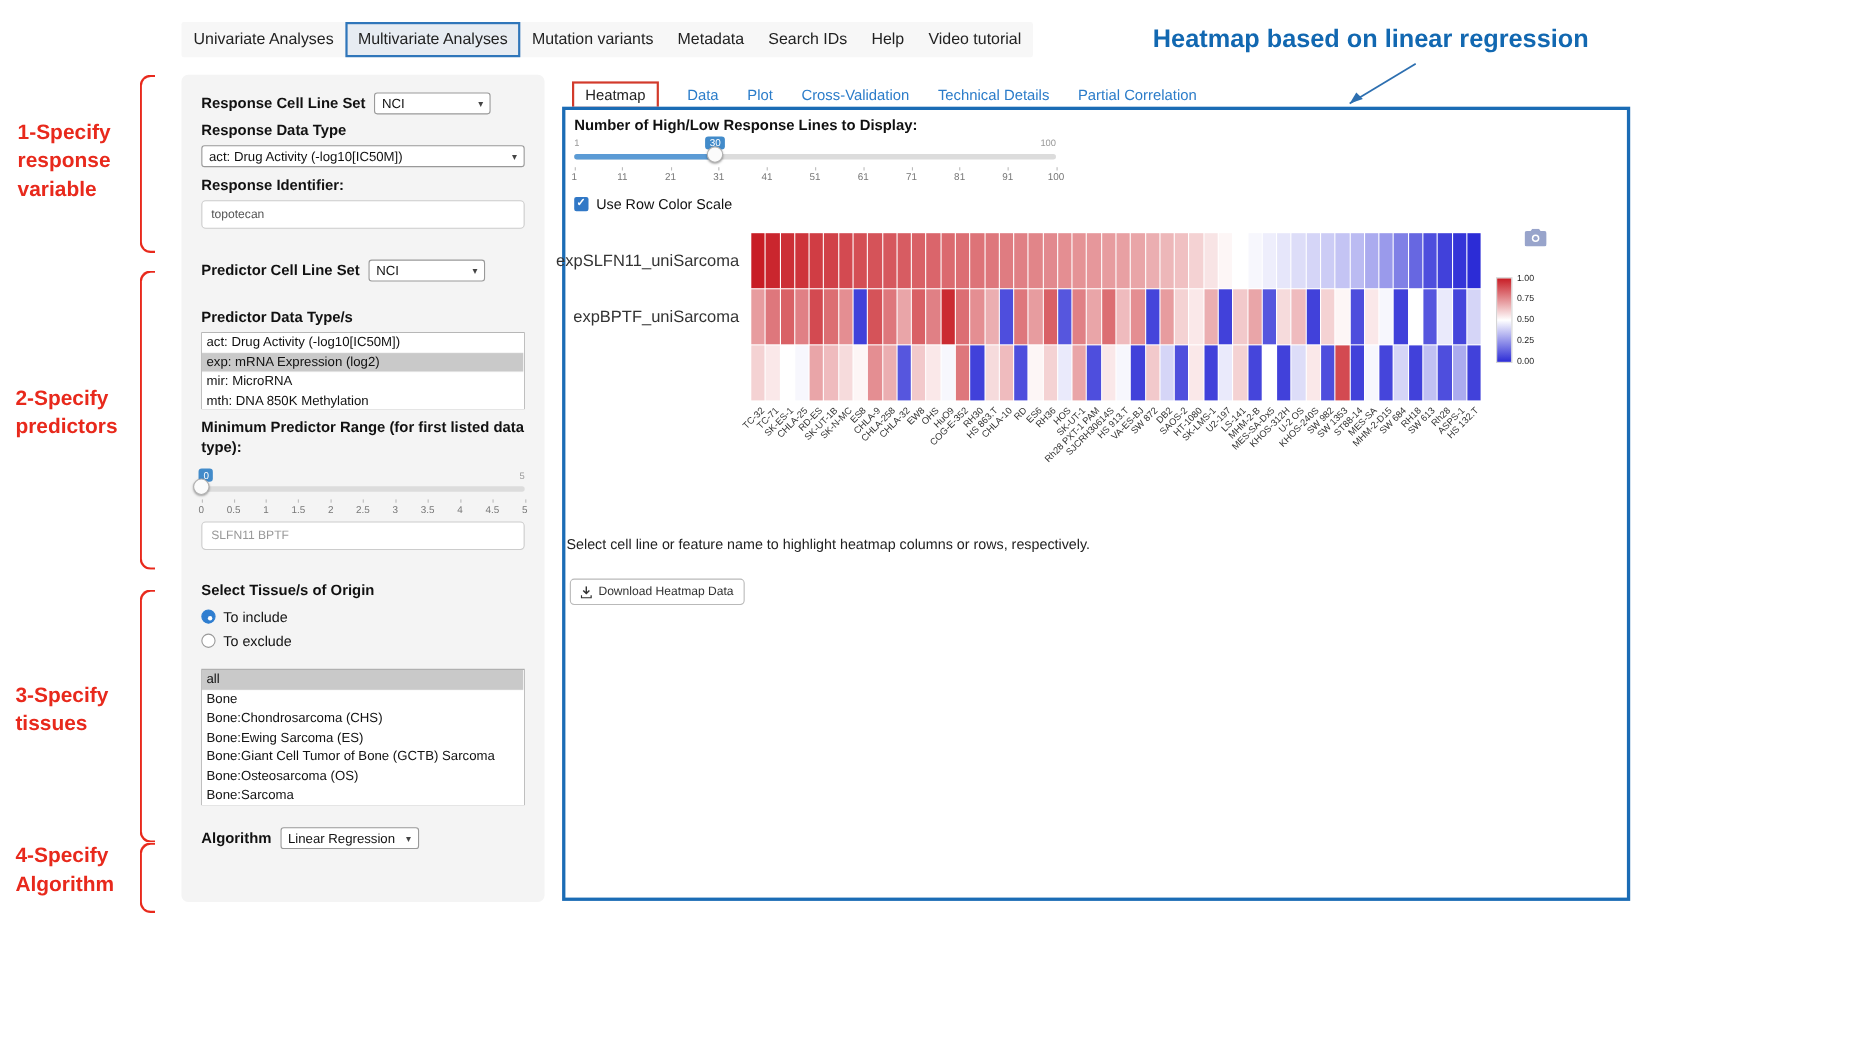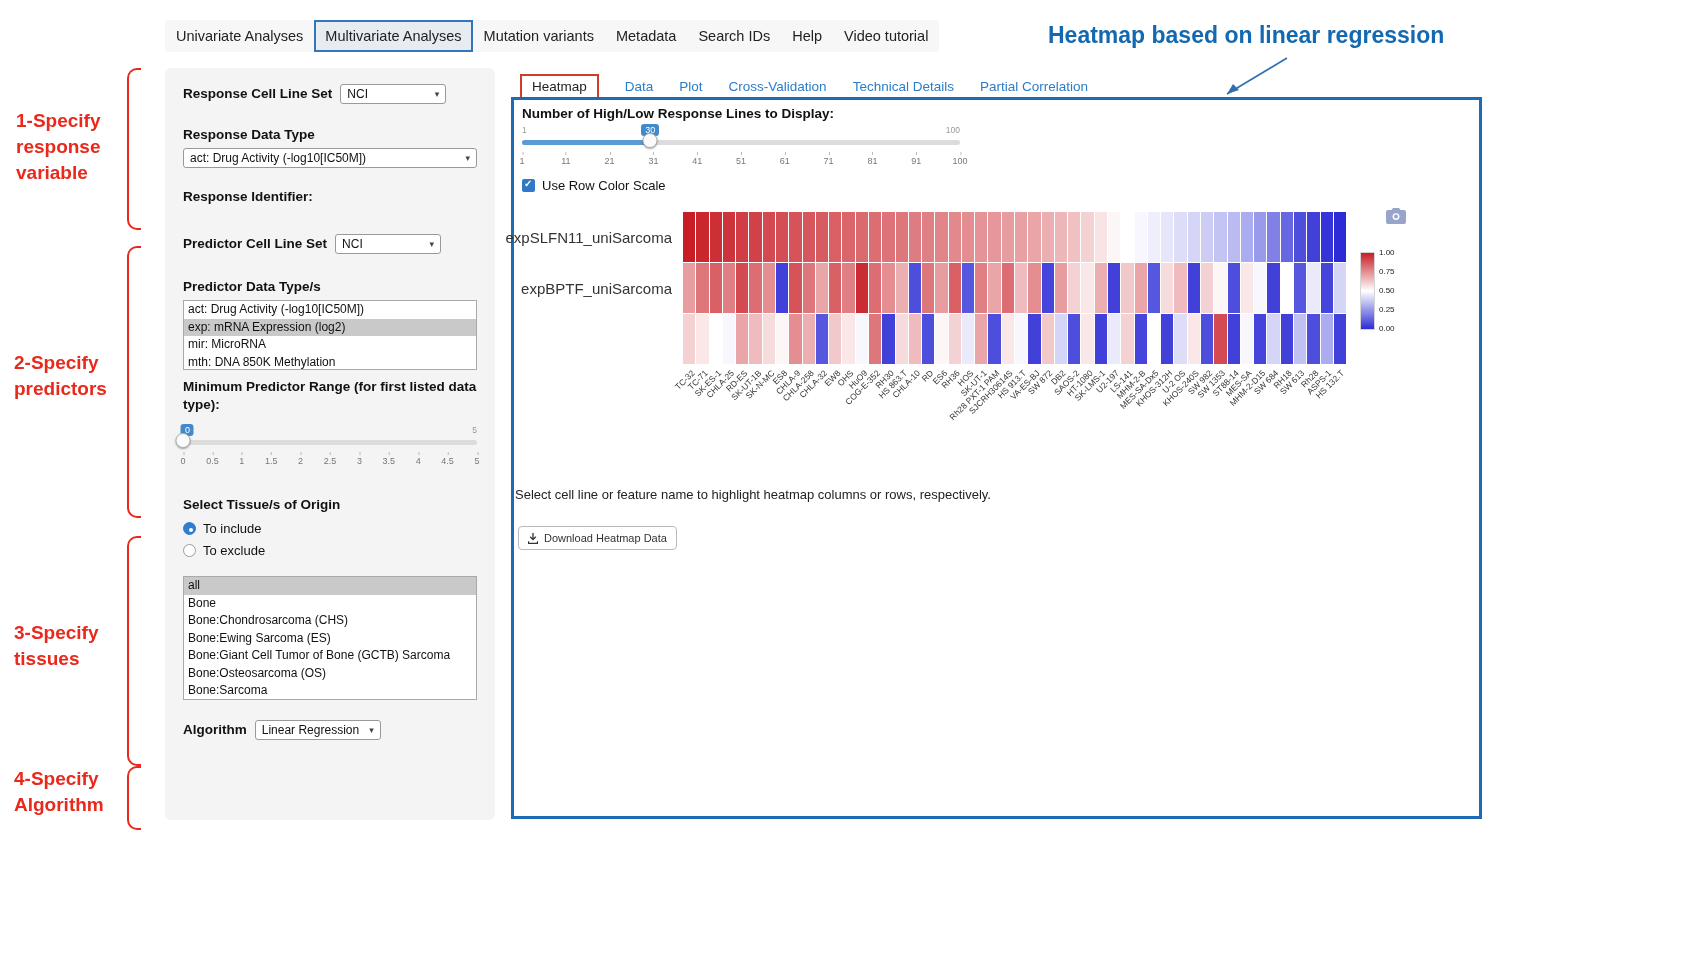--- a/index.html
+++ b/index.html
@@ -117,27 +117,28 @@
 <div id="sidebar">
 
   <div class="form-row">
     <span class="fld-label">Response Cell Line Set</span>
     <span class="sel" style="width:92px">
       <span>NCI</span>
       <span class="chev">▾</span>
     </span>
   </div>
 
-  <div class="fld-label" style="margin-top:22px">Response Data Type</div>
+  <div class="fld-label" style="margin-top:6px">Response Data Type</div>
   <div class="sel block">
     <span>act: Drug Activity (-log10[IC50M])</span>
     <span class="chev">▾</span>
   </div>
 
-  <div class="fld-label" style="margin-top:20px">Response Identifier:</div>
+  <div class="fld-label" style="margin-top:8px">Response Identifier:</div>
+  <input class="txt-input" style="margin-top: 4px;" value="topotecan">
 
   <div class="form-row" style="margin-top:28px">
     <span class="fld-label">Predictor Cell Line Set</span>
     <span class="sel" style="width:92px">
       <span>NCI</span>
       <span class="chev">▾</span>
     </span>
   </div>
 
   <div class="fld-label" style="margin-top:24px">Predictor Data Type/s</div>
@@ -162,20 +163,21 @@
         <span class="tick" style="left: 40%;">2</span>
         <span class="tick" style="left: 50%;">2.5</span>
         <span class="tick" style="left: 60%;">3</span>
         <span class="tick" style="left: 70%;">3.5</span>
         <span class="tick" style="left: 80%;">4</span>
         <span class="tick" style="left: 90%;">4.5</span>
         <span class="tick" style="left: 100%;">5</span>
       </div>
   </div>
 
+  <input class="txt-input ph" style="margin-top: 4px;" value="SLFN11 BPTF">
 
   <div class="fld-label" style="margin-top:28px">Select Tissue/s of Origin</div>
   <div class="radio-row">
     <span class="radio on"></span>
     <span>To include</span>
   </div>
   <div class="radio-row">
     <span class="radio"></span>
     <span>To exclude</span>
   </div>

